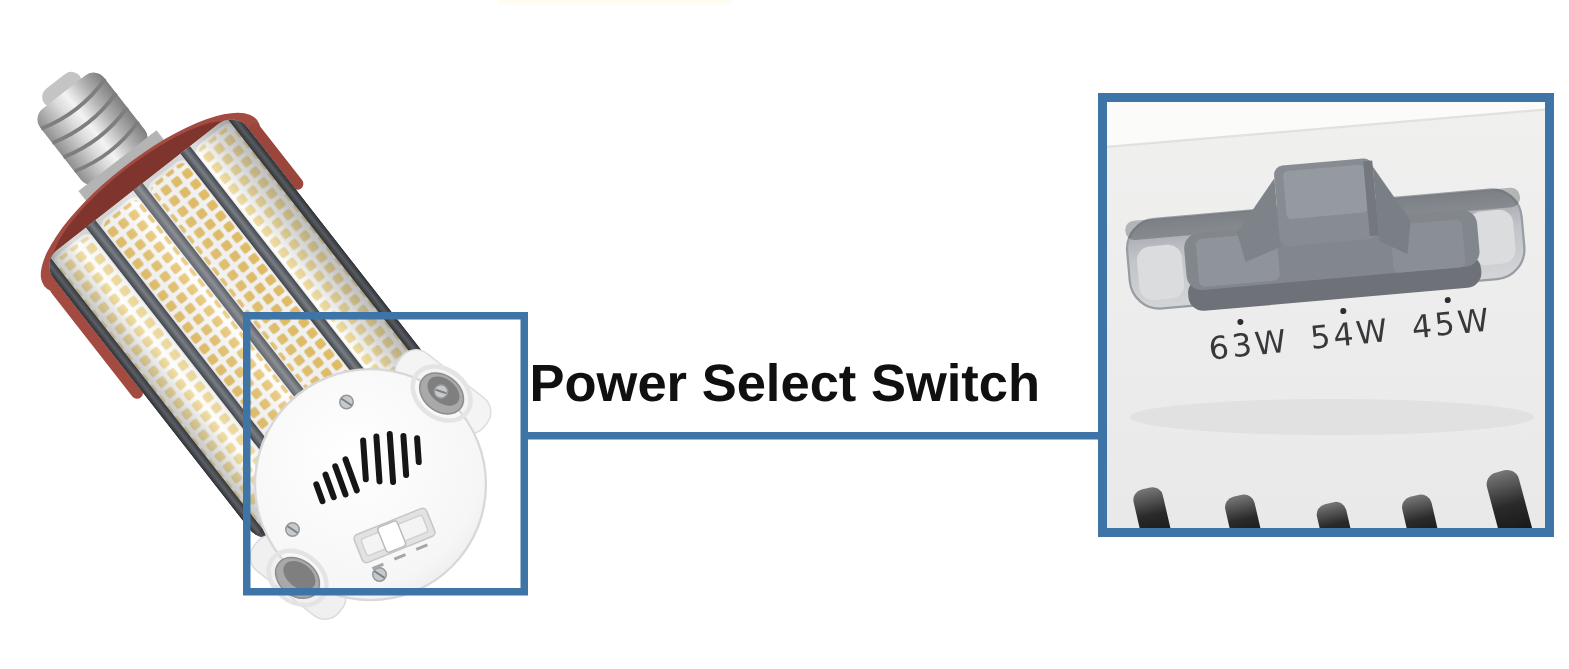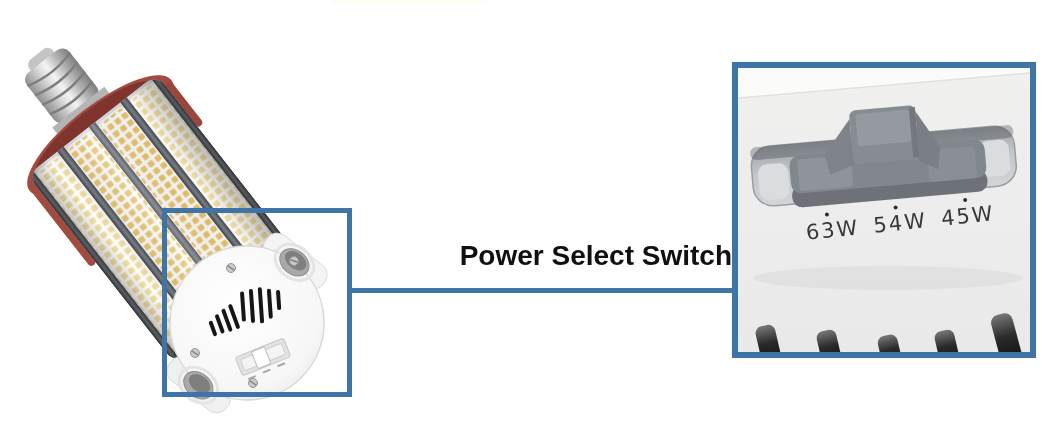--- a/index.html
+++ b/index.html
@@ -9,22 +9,22 @@
   }
   .abs{position:absolute;}
   #top-artifact{left:332px;top:0;width:156px;height:3px;background:#fffcf2;}
   #bulb-svg{left:0;top:0;width:1046px;height:446px;}
   #highlight-box{
     left:162px;top:208px;width:190px;height:189px;
     border:5px solid #3E74A6;box-sizing:border-box;background:transparent;
   }
   #callout-line{left:350px;top:288px;width:388px;height:5px;background:#3E74A6;}
   #callout-label{
-    left:353px;top:237px;width:379px;text-align:right;
-    font-size:28px;font-weight:700;color:#101010;letter-spacing:0px;line-height:38px;
+    left:353px;top:237px;width:379px;text-align:left;
+    font-size:35px;font-weight:700;color:#101010;letter-spacing:0px;line-height:38px;
     white-space:nowrap;
   }
   #zoom-panel{
     left:732px;top:62px;width:304px;height:296px;
     border:6px solid #3E74A6;box-sizing:border-box;background:#ececec;
   }
   #zoom-panel svg{display:block;}
   .watt-label{
     font-family:"DejaVu Sans",sans-serif;font-size:21px;letter-spacing:2px;
     fill:#38383c;

